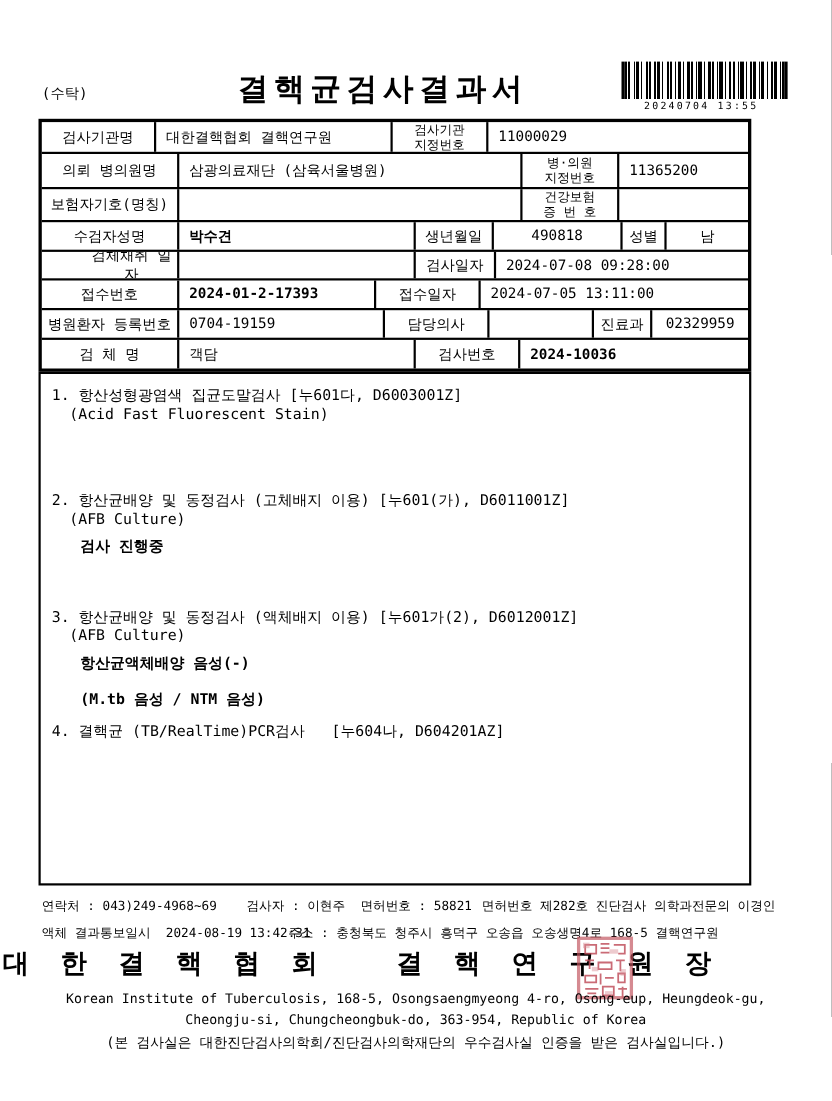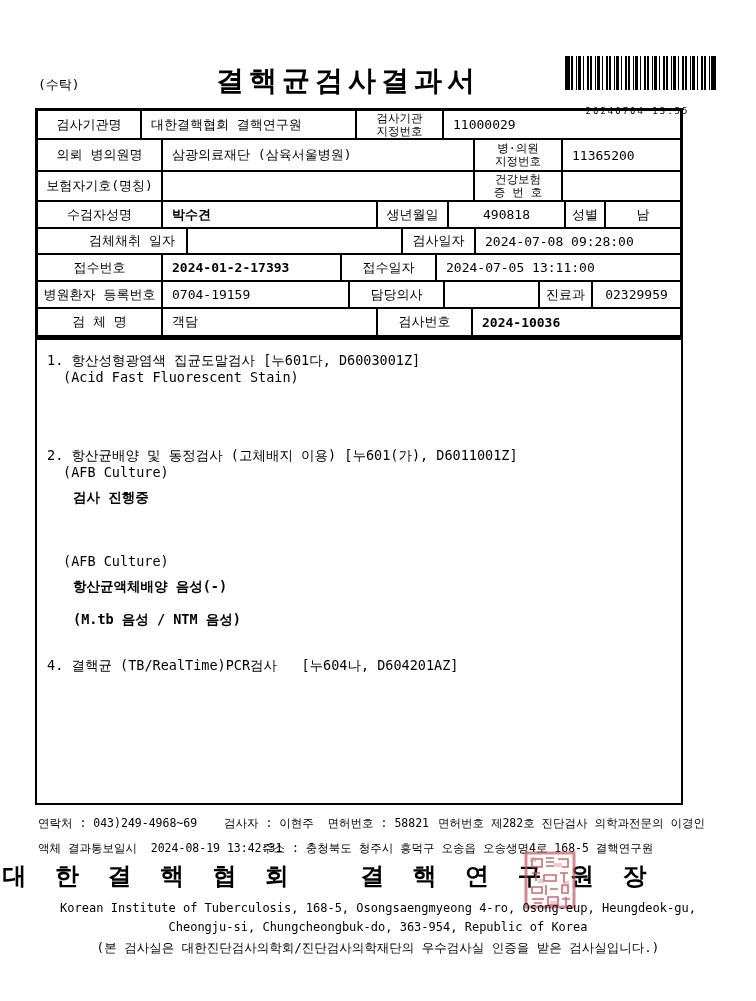--- a/index.html
+++ b/index.html
@@ -15,21 +15,21 @@
   .barcode{position:absolute;left:565px;top:56px;width:145px;}
   .barcode-bars{height:34px;width:100%;
     background:
       repeating-linear-gradient(90deg,
         #000 0px,#000 2px,#fff 2px,#fff 3px,
         #000 3px,#000 5px,#fff 5px,#fff 8px,
         #000 8px,#000 9px,#fff 9px,#fff 10px,
         #000 10px,#000 13px,#fff 13px,#fff 15px,
         #000 15px,#000 16px,#fff 16px,#fff 19px);
     border-left:3px solid #000;border-right:3px solid #000;}
-  .barcode-text{font-size:9px;text-align:center;letter-spacing:2px;margin-top:16px;}
+  .barcode-text{font-size:9px;text-align:center;letter-spacing:2px;margin-top:2px;}
   
   .info-table{position:absolute;left:35px;top:108px;width:648px;
     border:3px solid #000;box-sizing:border-box;}
   .trow{display:flex;box-sizing:border-box;border-bottom:2px solid #000;}
   .trow:last-child{border-bottom:none;}
   .tcell{box-sizing:border-box;border-right:2px solid #000;display:flex;
     align-items:center;font-size:13px;overflow:hidden;white-space:pre-line;}
   .tcell.last{border-right:none;flex:1;}
   .tcell.label{justify-content:center;text-align:center;}
   .tcell.label2{justify-content:center;text-align:center;font-size:11.5px;line-height:13px;}
@@ -88,21 +88,21 @@
       </div>
       <div class="trow" style="height: 27px;">
         <div class="tcell label" style="width: 125px;">수검자성명</div>
         <div class="tcell value-bold" style="width: 215px;">박수견</div>
         <div class="tcell label" style="width: 71px;">생년월일</div>
         <div class="tcell value-center" style="width: 117px;">490818</div>
         <div class="tcell label" style="width: 40px;">성별</div>
         <div class="tcell value-center last">남</div>
       </div>
       <div class="trow" style="height: 26px;">
-        <div class="tcell label" style="width: 150px; padding-left: 40px;">검체채취 일자</div>
+        <div class="tcell label" style="width: 125px; padding-left: 40px;">검체채취 일자</div>
         <div class="tcell value" style="width: 215px;"></div>
         <div class="tcell label" style="width: 73px;">검사일자</div>
         <div class="tcell value last">2024-07-08 09:28:00</div>
       </div>
       <div class="trow" style="height: 27px;">
         <div class="tcell label" style="width: 125px;">접수번호</div>
         <div class="tcell value-bold" style="width: 179px;">2024-01-2-17393</div>
         <div class="tcell label" style="width: 95px;">접수일자</div>
         <div class="tcell value last">2024-07-05 13:11:00</div>
       </div>
@@ -126,20 +126,21 @@
       <div class="report-item" style="top: 12px;">
         <div class="rline">1. 항산성형광염색 집균도말검사 [누601다, D6003001Z]</div>
         <div class="rline" style="padding-left: 16px;">(Acid Fast Fluorescent Stain)</div>
       </div>
       <div class="report-item" style="top: 107px;">
         <div class="rline">2. 항산균배양 및 동정검사 (고체배지 이용) [누601(가), D6011001Z]</div>
         <div class="rline" style="padding-left: 16px;">(AFB Culture)</div>
         <div class="rline bold" style="padding-left: 26px; margin-top: 8px;">검사 진행중</div>
       </div>
       <div class="report-item" style="top: 213px;">
+        <div class="rline">3. 항산균배양 및 동정검사 (액체배지 이용) [누601가(2), D6012001Z]</div>
         <div class="rline" style="padding-left: 16px;">(AFB Culture)</div>
         <div class="rline bold" style="padding-left: 26px; margin-top: 8px;">항산균액체배양 음성(-)</div>
         <div class="rline bold" style="padding-left: 26px; margin-top: 16px;">(M.tb 음성 / NTM 음성)</div>
       </div>
       <div class="report-item" style="top: 317px;">
         <div class="rline">4. 결핵균 (TB/RealTime)PCR검사   [누604나, D604201AZ]</div>
       </div>
     </div>
 
   <div class="fnote" style="left:38px;top:816px;">연락처 : 043)249-4968~69</div>

